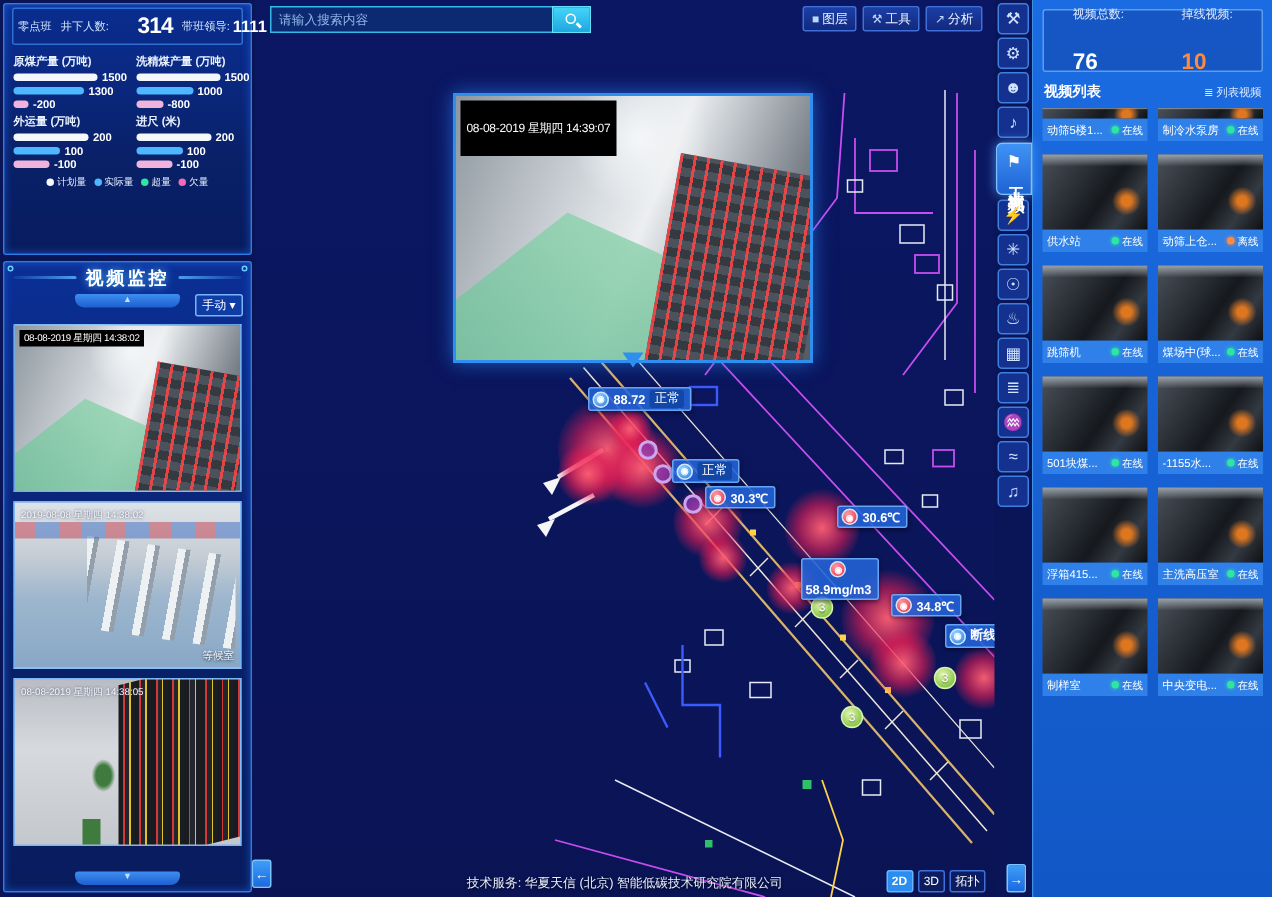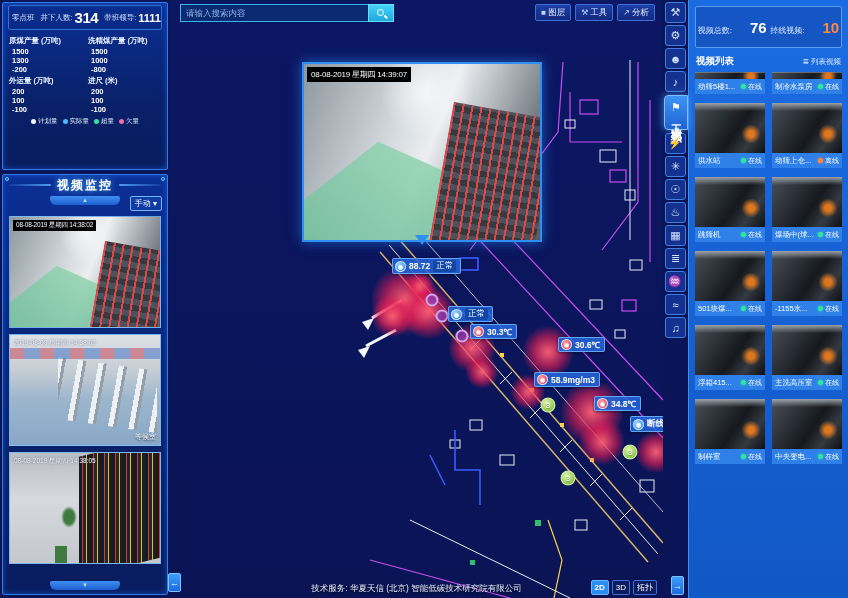--- a/index.html
+++ b/index.html
@@ -13,25 +13,25 @@
   .panel-header::before,.panel-header::after { content:""; flex:1; height:2px; margin:0 6px; background:linear-gradient(90deg,rgba(90,170,255,.1),#4d9df0); border-radius:2px; }
   .panel-header::after { background:linear-gradient(270deg,rgba(90,170,255,.1),#4d9df0); }
   .cdot { position:absolute; width:4px; height:4px; border:1px solid #6ad0ff; border-radius:50%; top:2px; }
   .cdot.l { left:2px; } .cdot.r { right:2px; }
 
   
   #production { left:2px; top:2px; width:166px; height:168px; }
   .stats-row { margin:2px 5px; border:1px solid #2e6fd0; border-radius:2px; display:flex; align-items:center; height:25px; padding:0 3px; background:rgba(10,40,130,.35); }
   .stat-sep { width:1px; height:14px; background:#2e6fd0; margin:0 3px; }
   .stat-label { font-size:7.5px; color:#cfe4ff; white-space:nowrap; }
-  .stat-big { font-size:15px; font-weight:bold; margin-left:2px; letter-spacing:-.5px; }
+  .stat-big { font-size:15px; font-weight:bold; margin-left:19px; letter-spacing:-.5px; }
   .stat-mid { font-size:11px; font-weight:bold; margin-left:2px; }
   .charts { display:grid; grid-template-columns:1fr 1fr; gap:0 6px; padding:2px 6px 0 6px; }
   .chart-title { font-size:7.5px; font-weight:bold; color:#e8f2ff; margin:2px 0 1px 0; white-space:nowrap; }
-  .bar-row { display:flex; height:9px;flex-direction:column; }
+  .bar-row { display:flex; align-items:center; height:9px; }
   .bar { height:5px; border-radius:3px; }
   .bar.plan { background:#f5f8fa; }
   .bar.actual { background:#4db8ff; }
   .bar.deficit { background:#f0b4dc; }
   .bar-val { font-size:7.5px; font-weight:bold; margin-left:3px; white-space:nowrap; }
   .legend { display:flex; justify-content:center; gap:5px; margin-top:3px; }
   .legend-item { display:flex; align-items:center; gap:2px; font-size:6.5px; color:#e8f2ff; }
   .ldot { width:5px; height:5px; border-radius:50%; }
 
   
@@ -88,21 +88,21 @@
   .mag { position:absolute; left:8px; top:4px; width:7px; height:7px; border:1.5px solid #fff; border-radius:50%; }
   .mag::after { content:""; position:absolute; left:6px; top:6px; width:4px; height:1.5px; background:#fff; transform:rotate(45deg); }
   #map-buttons { position:absolute; right:8px; top:4px; display:flex; gap:4px; }
   .map-btn { height:17px; display:flex; align-items:center; gap:2px; background:linear-gradient(180deg,#1c3fa6,#12297e); border:1px solid #3f6fd8; border-radius:2px; color:#e8f2ff; font-size:8.5px; padding:0 5px; cursor:pointer; }
   .map-btn .mi { font-size:8px; color:#bcd8ff; }
 
   
   #popup { position:absolute; left:132px; top:62px; width:240px; height:180px; border:2px solid #2f8ff0; background:#123; box-shadow:0 0 12px rgba(40,140,255,.6); }
   #popup .inner { position:absolute; inset:0; overflow:hidden; }
   #popup-pointer { position:absolute; left:50%; bottom:-12px; transform:translateX(-50%); width:0; height:0; border:7px solid transparent; border-top:10px solid #2f8ff0; }
-  #popup .ts-chip { font-size:8px; padding:2px 4px; }
+  #popup .ts-chip { font-size:8px; padding:13px 4px; }
   #popup .feed-label { font-size:8.5px; }
 
   
   #map-footer { position:absolute; left:0; bottom:3px; width:100%; text-align:center; font-size:8.5px; color:#e8f0ff; text-shadow:0 1px 2px #001; }
   #view-switch { position:absolute; right:6px; bottom:3px; display:flex; gap:3px; }
   .view-btn { min-width:16px; height:15px; display:flex; align-items:center; justify-content:center; font-size:8px; padding:0 3px; border:1px solid #3f6fd8; background:rgba(12,30,100,.8); border-radius:2px; cursor:pointer; }
   .view-btn.active { background:#2b8df0; border-color:#6ab4ff; font-weight:bold; }
   .edge-arrow { position:absolute; width:13px; height:19px; background:linear-gradient(180deg,#3f9ef8,#1b6ae0); border:1px solid #7cc4ff; display:flex; align-items:center; justify-content:center; font-size:9px; cursor:pointer; border-radius:2px; }
   #collapse-left { left:168px; bottom:6px; }
   #collapse-right { left:671px; bottom:3px; z-index:30; }
@@ -110,21 +110,21 @@
   
   #side-toolbar { position:absolute; left:663px; top:0; width:25px; height:598px; z-index:20; }
   .tool-btn { width:21px; height:21px; margin:2px auto; background:rgba(22,52,150,.9); border:1px solid #3f7fe0; border-radius:3px; display:flex; align-items:center; justify-content:center; font-size:11px; color:#cfe4ff; cursor:pointer; }
   #industry-tab { width:24px; margin:3px 0 3px 1px; padding:5px 0; background:linear-gradient(180deg,#3f93f5,#1e63d4); border:1px solid #7cc0ff; border-radius:4px 0 0 4px; display:flex; flex-direction:column; align-items:center; gap:2px; cursor:pointer; box-shadow:0 0 8px rgba(80,160,255,.8); }
   #industry-tab .glyph { font-size:11px; }
   #industry-tab .vtext { writing-mode:vertical-rl; text-orientation:upright; font-size:11px; font-weight:bold; letter-spacing:2px; }
 
   
   #right-panel { position:absolute; left:688px; top:0; width:160px; height:598px; background:linear-gradient(180deg,#1b6ce2 0%,#1257c6 100%); border-left:1px solid #3f8fe8; padding:6px; overflow:hidden; }
   #rp-stats { border:1px solid #5a9df0; border-radius:2px; background:rgba(10,40,130,.3); height:42px; display:flex; align-items:center; justify-content:space-around; }
-  .rp-stat { display:flex; align-items:baseline; gap:18px; }
+  .rp-stat { display:flex; align-items:baseline; gap:18px;flex-direction:column; }
   .rp-stat .lbl { font-size:8px; color:#dceaff; }
   .rp-stat .num { font-size:15px; font-weight:bold; }
   .rp-stat .num.orange { color:#ff8a3c; }
   #rp-listbar { display:flex; justify-content:space-between; align-items:center; margin:7px 1px 4px 1px; }
   #rp-list-title { font-size:9.5px; font-weight:bold;text-align:right; }
   #rp-list-mode { font-size:7.5px; color:#dceaff; display:flex; align-items:center; gap:2px; cursor:pointer; }
   #video-grid { display:grid; grid-template-columns:1fr 1fr; gap:9px 7px; }
   .vitem { cursor:pointer; }
   .vthumb { width:100%; height:50px; position:relative; }
   .vitem.clipped .vthumb { height:7px; }
@@ -246,21 +246,21 @@
     <span class="marker-chip">正常</span>
   </div>
   <div class="marker-label" style="left:300px;top:324px;">
     <span class="sdot red">◉</span>
     <span>30.3℃</span>
   </div>
   <div class="marker-label" style="left:388px;top:337px;align-items:flex-end;">
     <span class="sdot red">◉</span>
     <span>30.6℃</span>
   </div>
-  <div class="marker-label" style="left:364px;top:372px;">
+  <div class="marker-label" style="left:364px;top:372px;flex-direction:column;">
     <span class="sdot red">◉</span>
     <span>58.9mg/m3</span>
   </div>
   <div class="marker-label" style="left:424px;top:396px;">
     <span class="sdot red">◉</span>
     <span>34.8℃</span>
   </div>
   <div class="marker-label" style="left:432px;top:416px;margin-left:28px;">
     <span class="sdot blue">◉</span>
     <span>断线</span>

